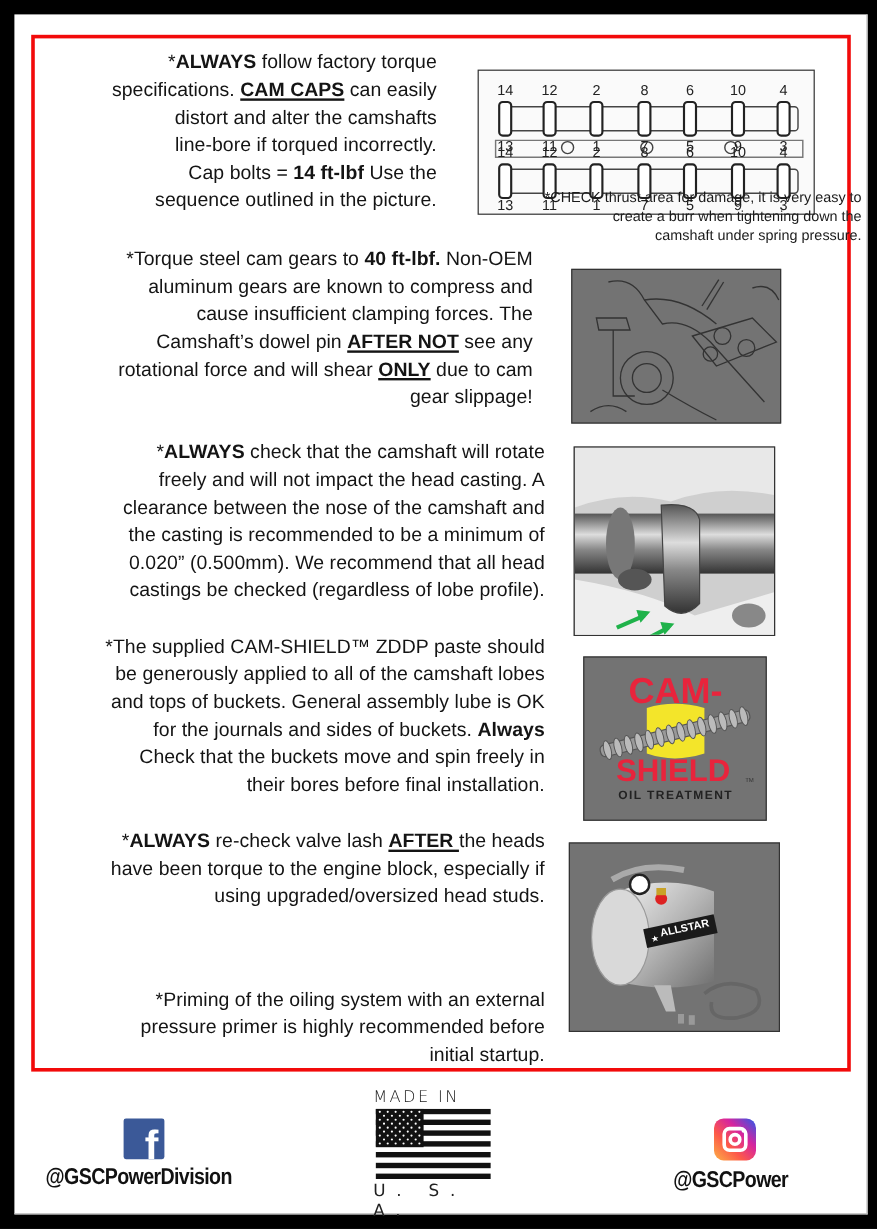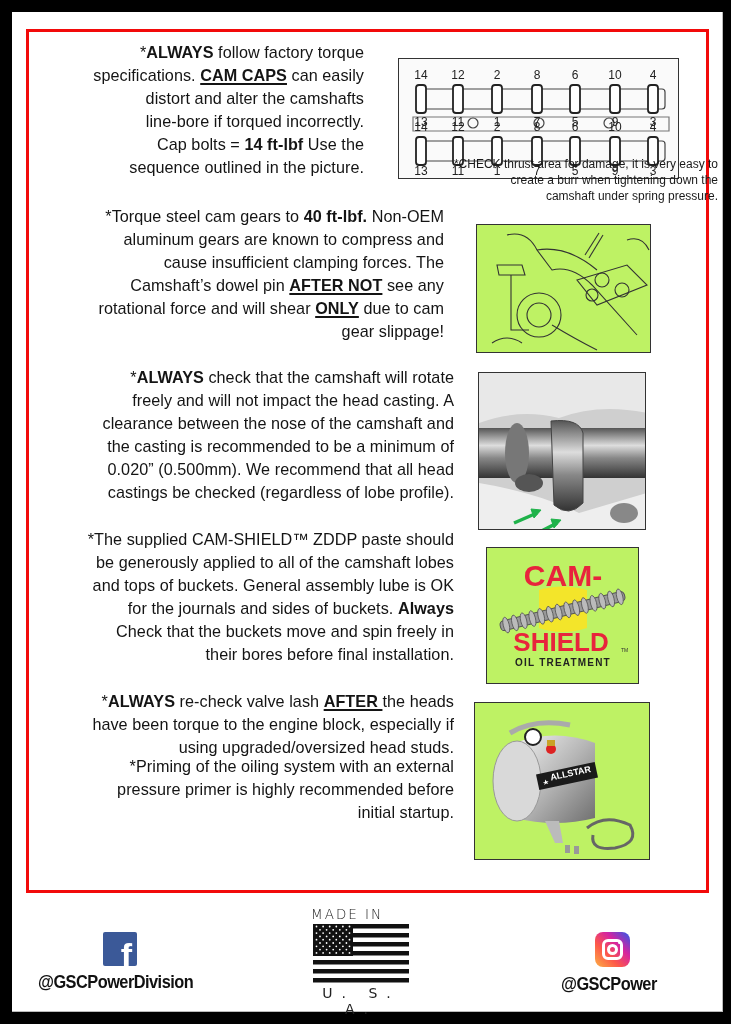--- a/index.html
+++ b/index.html
@@ -11,23 +11,23 @@
 
   .para { position: absolute; left: 44px; font-size: 16.2px; line-height: 23px; color: #141414; white-space: pre-line; letter-spacing: 0.05px; text-align: right; }
   .para b { font-weight: bold; }
   .para u { text-decoration: underline; text-decoration-thickness: 2px; text-underline-offset: 2px; font-weight: bold; }
 
   #p1 { top: 41px; width: 320px; }
   #p2 { top: 205px; width: 400px; }
   #p3 { top: 366px; width: 410px; }
   #p4 { top: 528px; width: 410px; }
   #p5 { top: 690px; width: 410px; }
-  #p6 { top: 755px; width: 410px; }
-
-  .figbox { position: absolute; border: 1.5px solid #333; background: #bef264; overflow: hidden; }
+  #p6 { top: 822px; width: 410px; }
+
+  .figbox { position: absolute; border: 1.5px solid #333; background: #737373; overflow: hidden; }
   #fig-cam-caps { left: 398px; top: 42px; width: 281px; height: 121px; background: #fafafa; margin-top: 16px; }
   #fig-gear { left: 476px; top: 224px; width: 175px; height: 129px; }
   #fig-cast { left: 478px; top: 372px; width: 168px; height: 158px; background: #aaa; }
   #fig-camshield { left: 486px; top: 547px; width: 153px; height: 137px; }
   #fig-primer { left: 474px; top: 702px; width: 176px; height: 158px; }
 
   .caption { position: absolute; left: 398px; top: 156px; width: 320px; text-align: right; font-size: 12px; line-height: 16px; color: #1a1a1a; white-space: pre-line; }
 
   .footer-handle { position: absolute; font-family: "Liberation Sans", sans-serif; font-weight: bold; font-size: 19px; letter-spacing: -0.6px; color: #111; transform: scaleX(0.86); transform-origin: left top; }
   #fb-handle { left: 38px; top: 971px; }
@@ -36,21 +36,21 @@
   .fb-icon { position: absolute; left: 103px; top: 932px; width: 34px; height: 34px; background: #3b5998; border-radius: 2px; overflow: hidden; }
   .fb-icon span { position: absolute; right: 5px; bottom: -6px; color: #fff; font-weight: bold; font-size: 34px; font-family: "Liberation Sans", sans-serif; line-height: 34px; }
 
   .ig-icon { position: absolute; left: 595px; top: 932px; width: 35px; height: 35px; border-radius: 8px;
     background: linear-gradient(45deg, #fcb045 0%, #fd5949 35%, #d6249f 65%, #285AEB 100%); }
   .ig-icon .ring { position: absolute; left: 7px; top: 7px; width: 21px; height: 21px; border: 3px solid #fff; border-radius: 6px; }
   .ig-icon .lens { position: absolute; left: 12px; top: 12px; width: 11px; height: 11px; border: 3px solid #fff; border-radius: 50%; }
   .ig-icon .dot { position: absolute; left: 23px; top: 9px; width: 3px; height: 3px; background: #fff; border-radius: 50%; }
 
   .made-in { position: absolute; left: 311px; top: 906px; width: 100px; text-align: left; font-family: "DejaVu Sans", sans-serif; font-size: 13.5px; letter-spacing: 2px; color: #222; font-weight: 300; }
-  .usa { position: absolute; left: 311px; top: 985px; width: 100px; text-align: center; font-family: "DejaVu Sans", sans-serif; font-size: 14px; letter-spacing: 9px; color: #222; }
+  .usa { position: absolute; left: 311px; top: 985px; width: 100px; font-family: "DejaVu Sans", sans-serif; font-size: 14px; letter-spacing: 9px; color: #222; }
   .flag { position: absolute; left: 313px; top: 924px; width: 96px; height: 59px; }
 </style>
 </head>
 <body>
 
 <div class="sheet"></div>
 <div class="redbox"></div>
 
 <div class="para" id="p1"><span>*</span><b>ALWAYS</b><span> follow factory torque
 specifications.  </span><u>CAM CAPS</u><span> can easily

